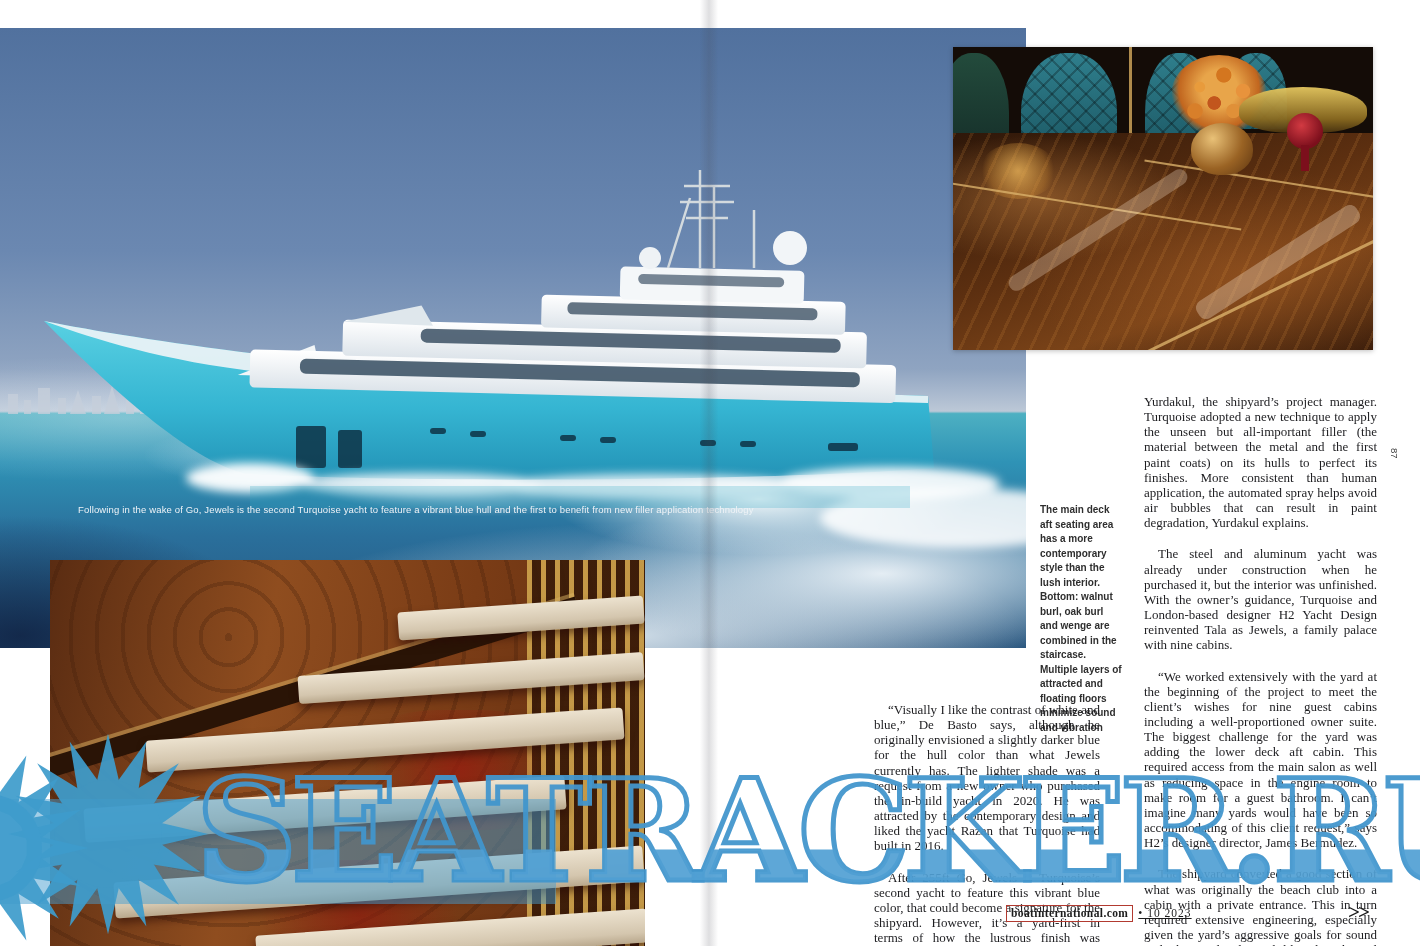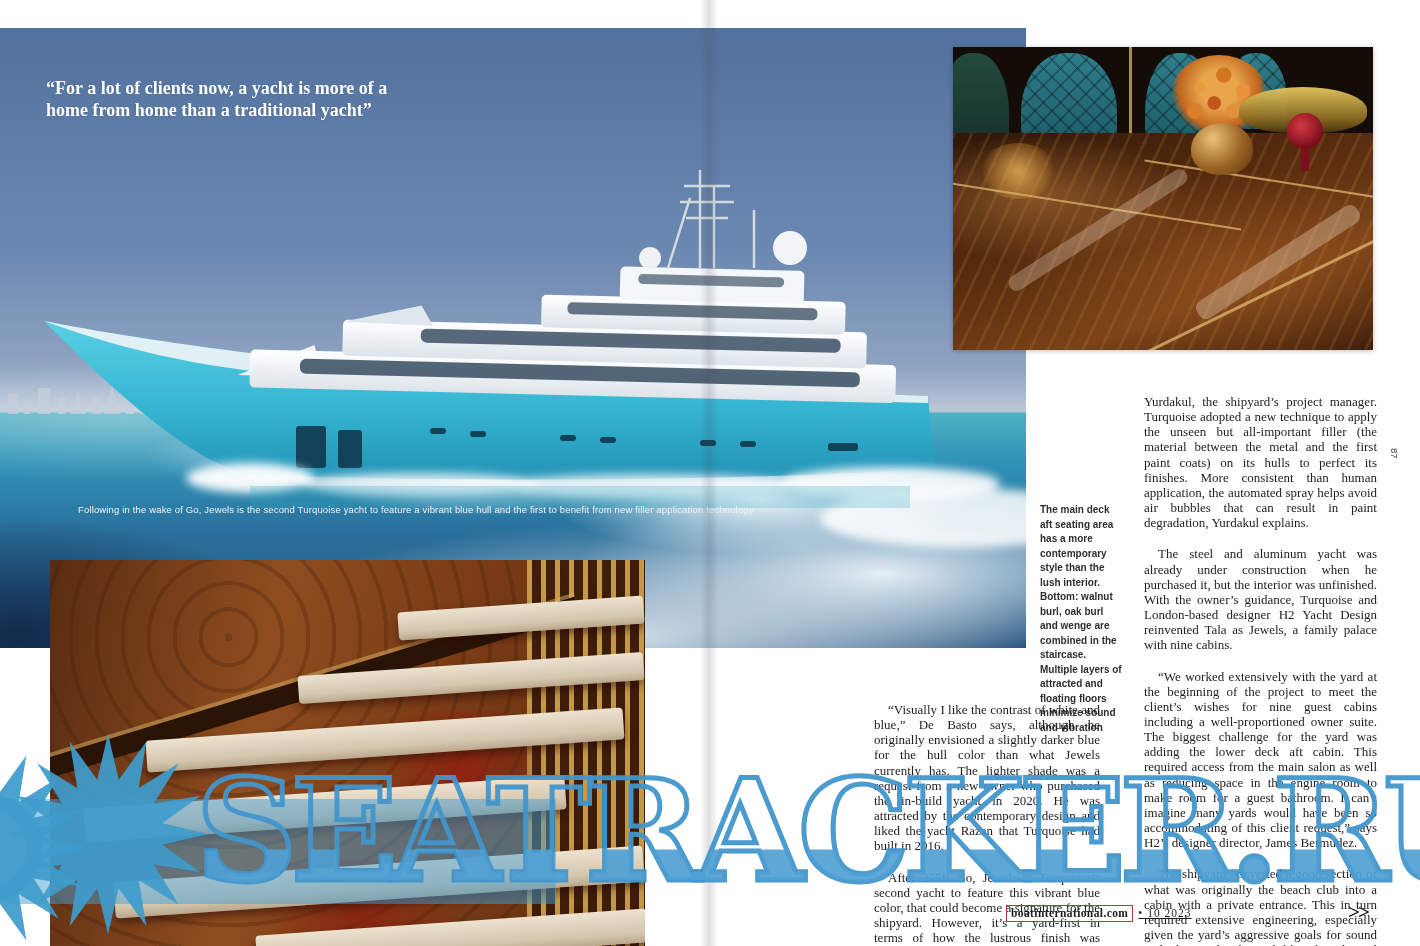--- a/index.html
+++ b/index.html
@@ -179,22 +179,20 @@
         <ellipse cx="250" cy="450" rx="64" ry="15" opacity=".95"></ellipse>
         <ellipse cx="420" cy="456" rx="120" ry="11" opacity=".8"></ellipse>
         <ellipse cx="650" cy="458" rx="150" ry="12" opacity=".8"></ellipse>
         <ellipse cx="890" cy="455" rx="110" ry="16" opacity=".9"></ellipse>
         <ellipse cx="960" cy="490" rx="140" ry="30" opacity=".85"></ellipse>
       </g>
       <rect x="250" y="458" width="660" height="22" fill="#2fa9c4" opacity=".25"></rect>
     </svg>
   </div>
 
-  <div id="pull-quote" class="abs">“For a lot of clients now, a yacht is more of a
-home from home than a traditional yacht”</div>
 
   <div id="hero-caption" class="abs">Following in the wake of Go, Jewels is the second Turquoise yacht to feature a vibrant blue hull and the first to benefit from new filler application technology</div>
 
   <div id="dining" class="abs">
     <div class="chair" style="left:-14px;width:70px;background:linear-gradient(180deg,#234b3c,#16302a);"></div>
     <div class="chair" style="left:68px;width:96px;"></div>
     <div class="chair" style="left:192px;width:70px;"></div>
     <div class="chair" style="left:272px;width:62px;height:76px;"></div>
     <div class="abs" style="left:176px;top:0;width:3px;height:96px;background:#caa258;opacity:.85;"></div>
     <div class="table"></div>

